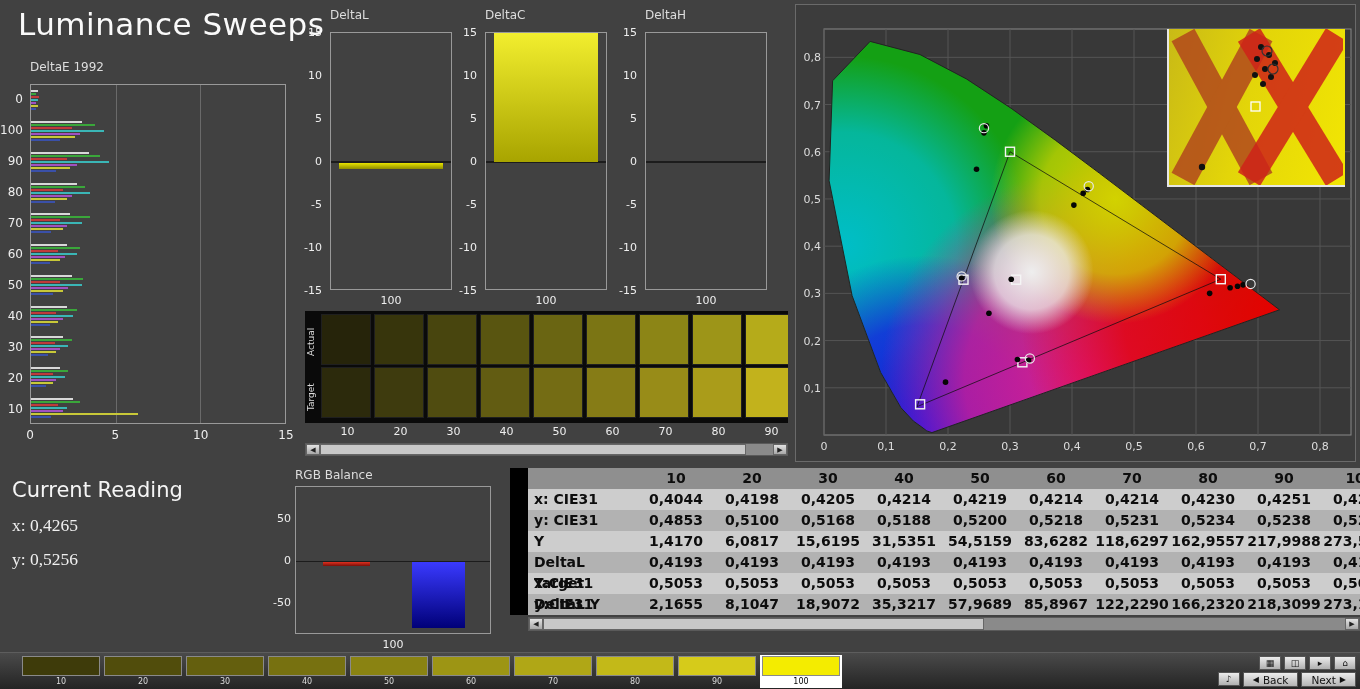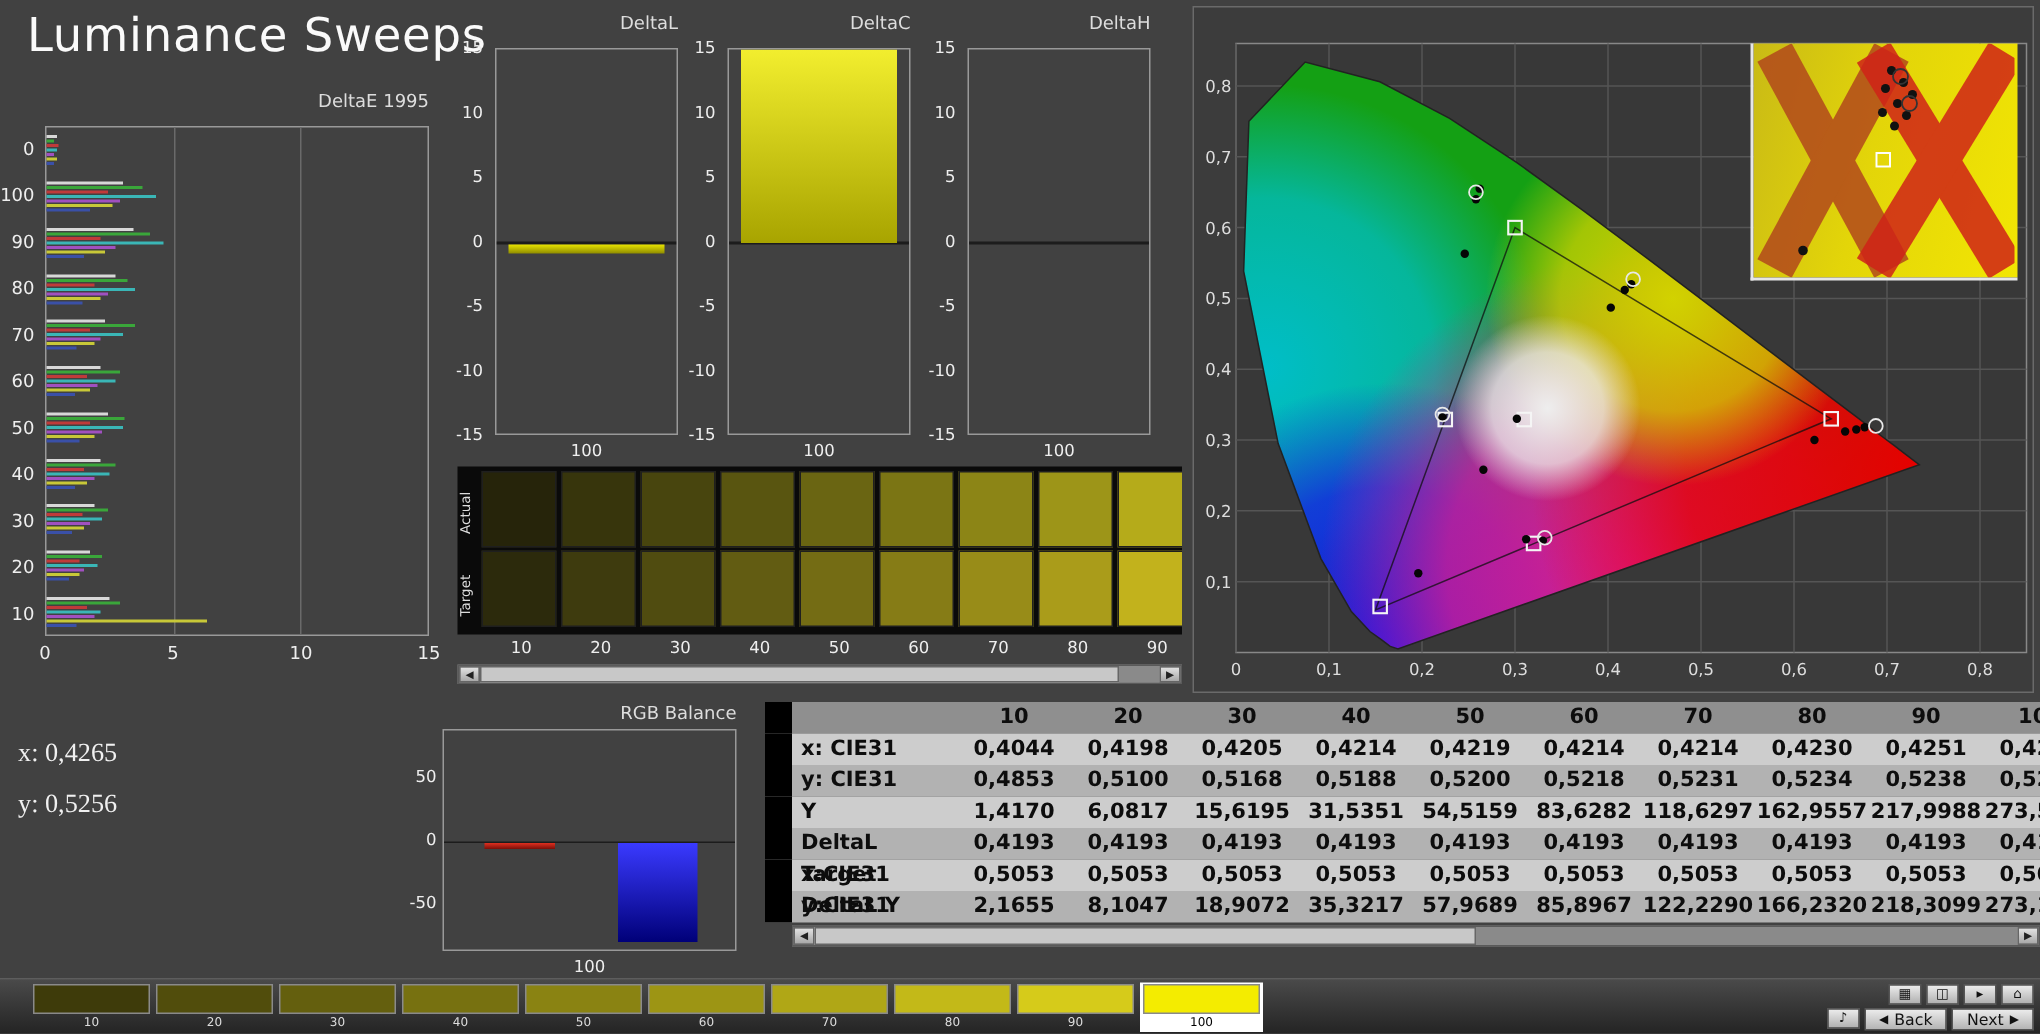--- a/index.html
+++ b/index.html
@@ -4,21 +4,21 @@
 <style>
   * { margin:0; padding:0; box-sizing:border-box; }
   html,body { width:1360px; height:689px; }
   body {
     position:relative; background:#414141; overflow:hidden;
     font-family:"DejaVu Sans", sans-serif; color:#e8e8e8;
   }
 
   #title { position:absolute; left:18px; top:6px; font-size:31px; color:#fafafa; letter-spacing:0.5px; }
 
-  .chart-title { font-size:12px; color:#ddd; text-align:right; }
+  .chart-title { font-size:12px; color:#ddd; text-align:left; }
 
   
   #deltaE-panel { position:absolute; left:0; top:60px; width:296px; height:400px; }
   #deltaE-panel .chart-title { margin-left:30px; width:256px; }
   #de-wrap { position:absolute; left:30px; top:24px; width:256px; height:340px; border:1px solid #999; }
   .de-grid { position:absolute; top:0; bottom:0; width:1px; background:#6a6a6a; }
   #de-rows { position:absolute; left:0; top:0; right:0; bottom:0; display:flex; flex-direction:column; }
   .de-row { flex:1; display:flex; flex-direction:column; justify-content:center; gap:1px; padding:2px 0; }
   .de-bar { height:2px; }
   #de-ylabels { position:absolute; left:0; top:24px; width:26px; height:340px; }
@@ -104,21 +104,21 @@
   .nav-btn { height:15px; padding:0 9px; font-size:10.5px; display:flex; align-items:center; gap:4px;
              background:linear-gradient(#ececec,#b4b4b4); border:1px solid #555; color:#111; }
   .nav-glyph { font-size:8px; }
 </style>
 </head>
 <body>
 
 <div id="title">Luminance Sweeps</div>
 
 <div id="deltaE-panel">
-  <div class="chart-title">DeltaE 1995</div>
+  <div class="chart-title">DeltaE 1992</div>
   <div id="de-ylabels">
       <div class="de-ylabel" style="top: 4.54545%;">0</div>
       <div class="de-ylabel" style="top: 13.6364%;">100</div>
       <div class="de-ylabel" style="top: 22.7273%;">90</div>
       <div class="de-ylabel" style="top: 31.8182%;">80</div>
       <div class="de-ylabel" style="top: 40.9091%;">70</div>
       <div class="de-ylabel" style="top: 50%;">60</div>
       <div class="de-ylabel" style="top: 59.0909%;">50</div>
       <div class="de-ylabel" style="top: 68.1818%;">40</div>
       <div class="de-ylabel" style="top: 77.2727%;">30</div>
@@ -487,20 +487,21 @@
         <circle cx="86" cy="46" r="3" fill="#111"></circle>
         <circle cx="98" cy="22" r="5" fill="none" stroke="#333" stroke-width="1.2"></circle>
         <circle cx="104" cy="40" r="5" fill="none" stroke="#333" stroke-width="1.2"></circle>
         <rect x="82" y="73" width="9" height="9" fill="none" stroke="#fff" stroke-width="1.3"></rect>
         <circle cx="33" cy="138" r="3.2" fill="#111"></circle>
       </svg>
   </div>
 </div>
 
 <div id="cr-panel">
+  <div id="cr-title">Current Reading</div>
   <div id="cr-lines">
       <div class="cr-line">x: 0,4265</div>
       <div class="cr-line">y: 0,5256</div>
     </div>
 </div>
 
 <div id="rgb-panel">
   <div class="chart-title">RGB Balance</div>
   <div id="rgb-labels">
       <div class="rgb-tick" style="top: 32px;">50</div>

